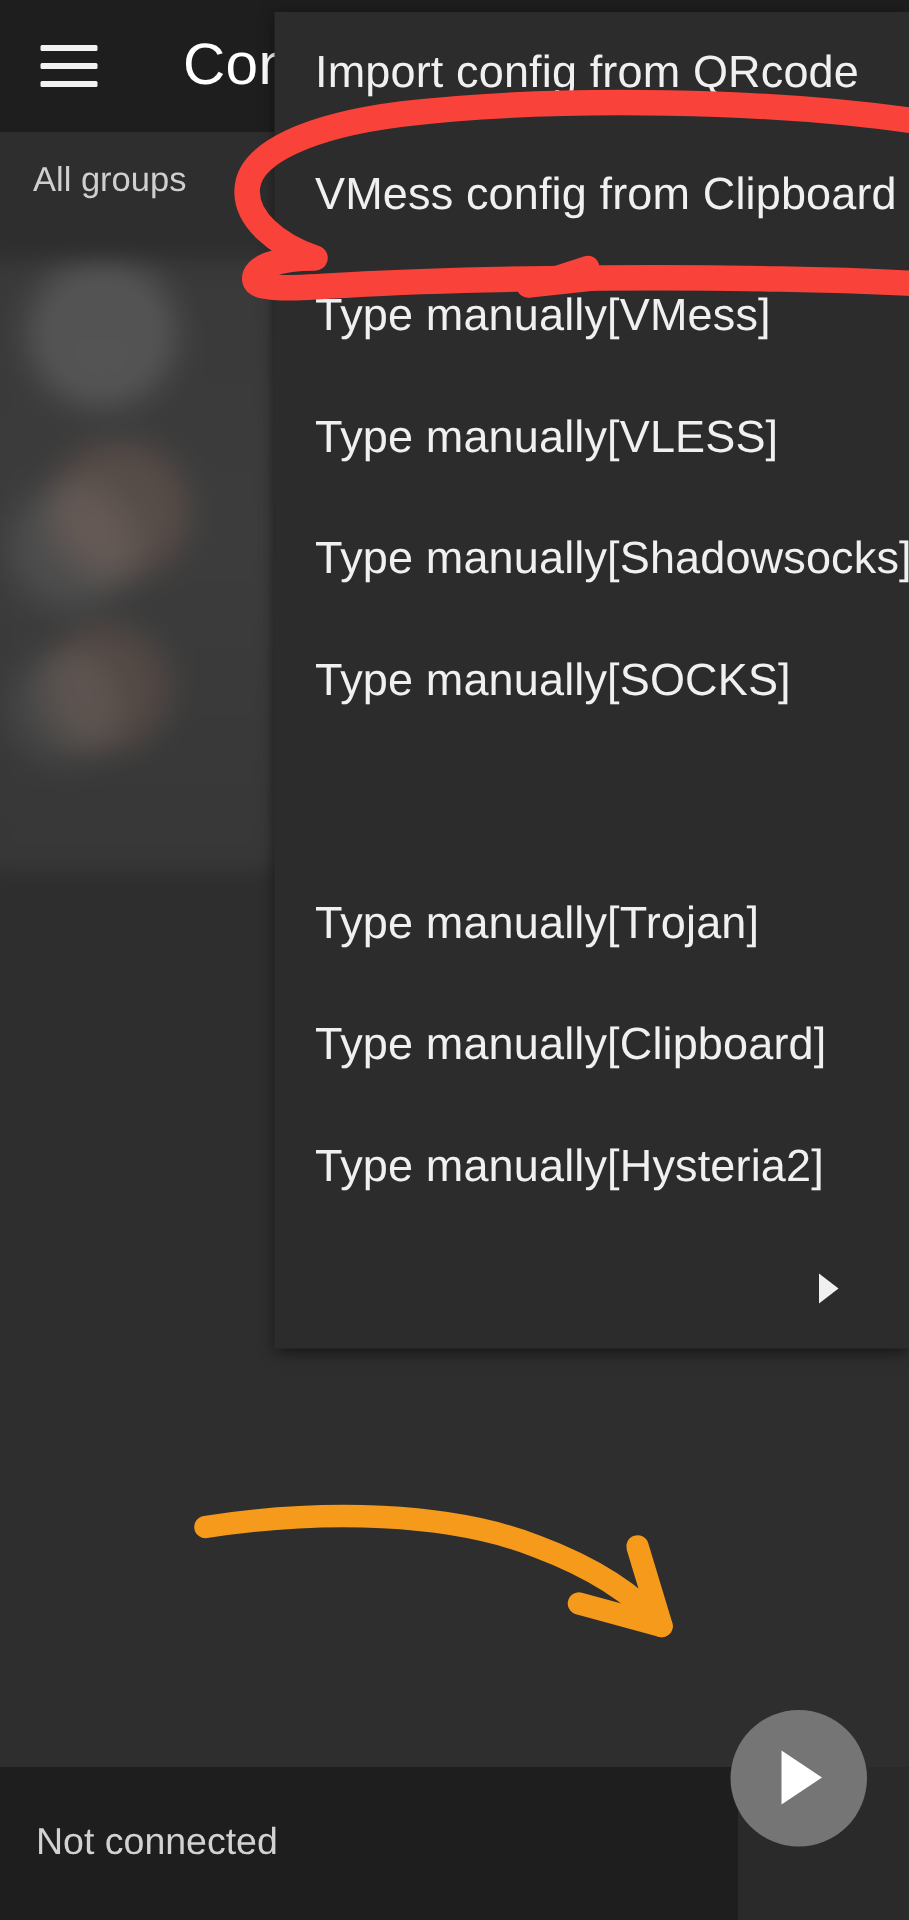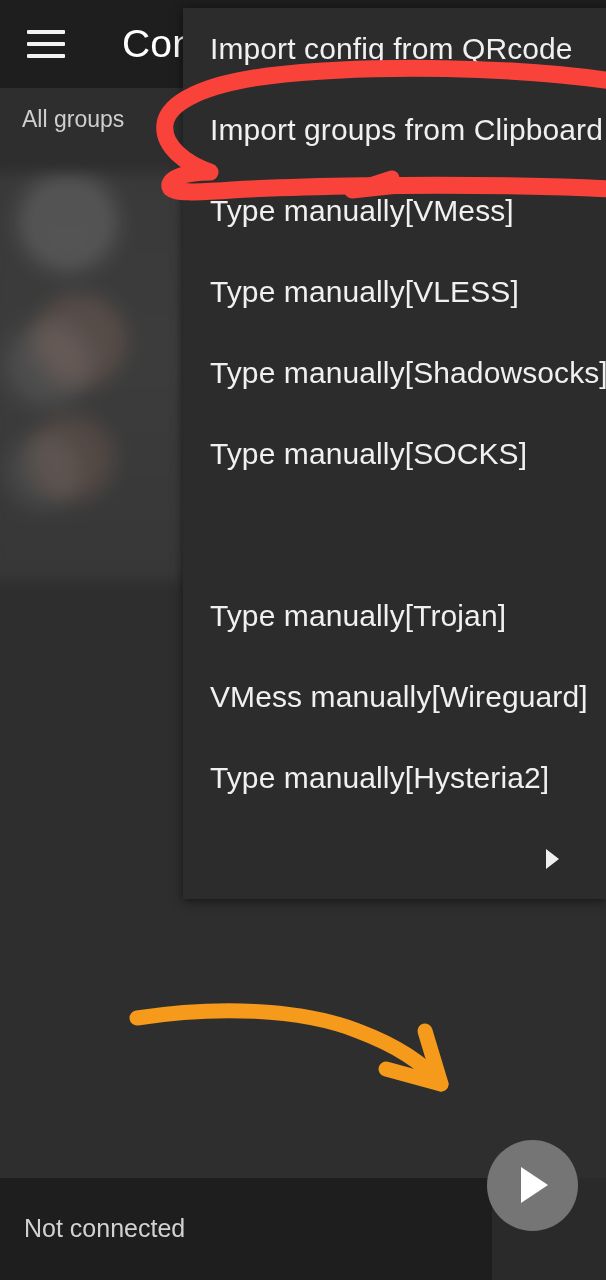--- a/index.html
+++ b/index.html
@@ -191,39 +191,39 @@
       <div id="tab-all-groups">All groups</div>
     </div>
     <div id="blurred-list"></div>
   </div>
 
   <div id="popup-menu" style="height: 891px; background: rgb(44, 44, 44);">
       <div class="menu-item" style="top: 0px;">
         <span class="label">Import config from QRcode</span>
       </div>
       <div class="menu-item" style="top: 81px;">
-        <span class="label">Import groups from Clipboard</span>
+        <span class="label">VMess config from Clipboard</span>
       </div>
       <div class="menu-item" style="top: 162px;">
         <span class="label">Type manually[VMess]</span>
       </div>
       <div class="menu-item" style="top: 243px;">
         <span class="label">Type manually[VLESS]</span>
       </div>
       <div class="menu-item" style="top: 324px;">
         <span class="label">Type manually[Shadowsocks]</span>
       </div>
       <div class="menu-item" style="top: 405px;">
         <span class="label">Type manually[SOCKS]</span>
       </div>
       <div class="menu-item" style="top: 567px;">
         <span class="label">Type manually[Trojan]</span>
       </div>
       <div class="menu-item" style="top: 648px;">
-        <span class="label">VMess manually[Wireguard]</span>
+        <span class="label">Type manually[Clipboard]</span>
       </div>
       <div class="menu-item" style="top: 729px;">
         <span class="label">Type manually[Hysteria2]</span>
       </div>
       <div class="menu-item" style="top: 810px;">
         <span class="submenu-arrow"></span>
       </div>
     </div>
 
   <div id="statusbar" style="background: rgb(30, 30, 30);">

